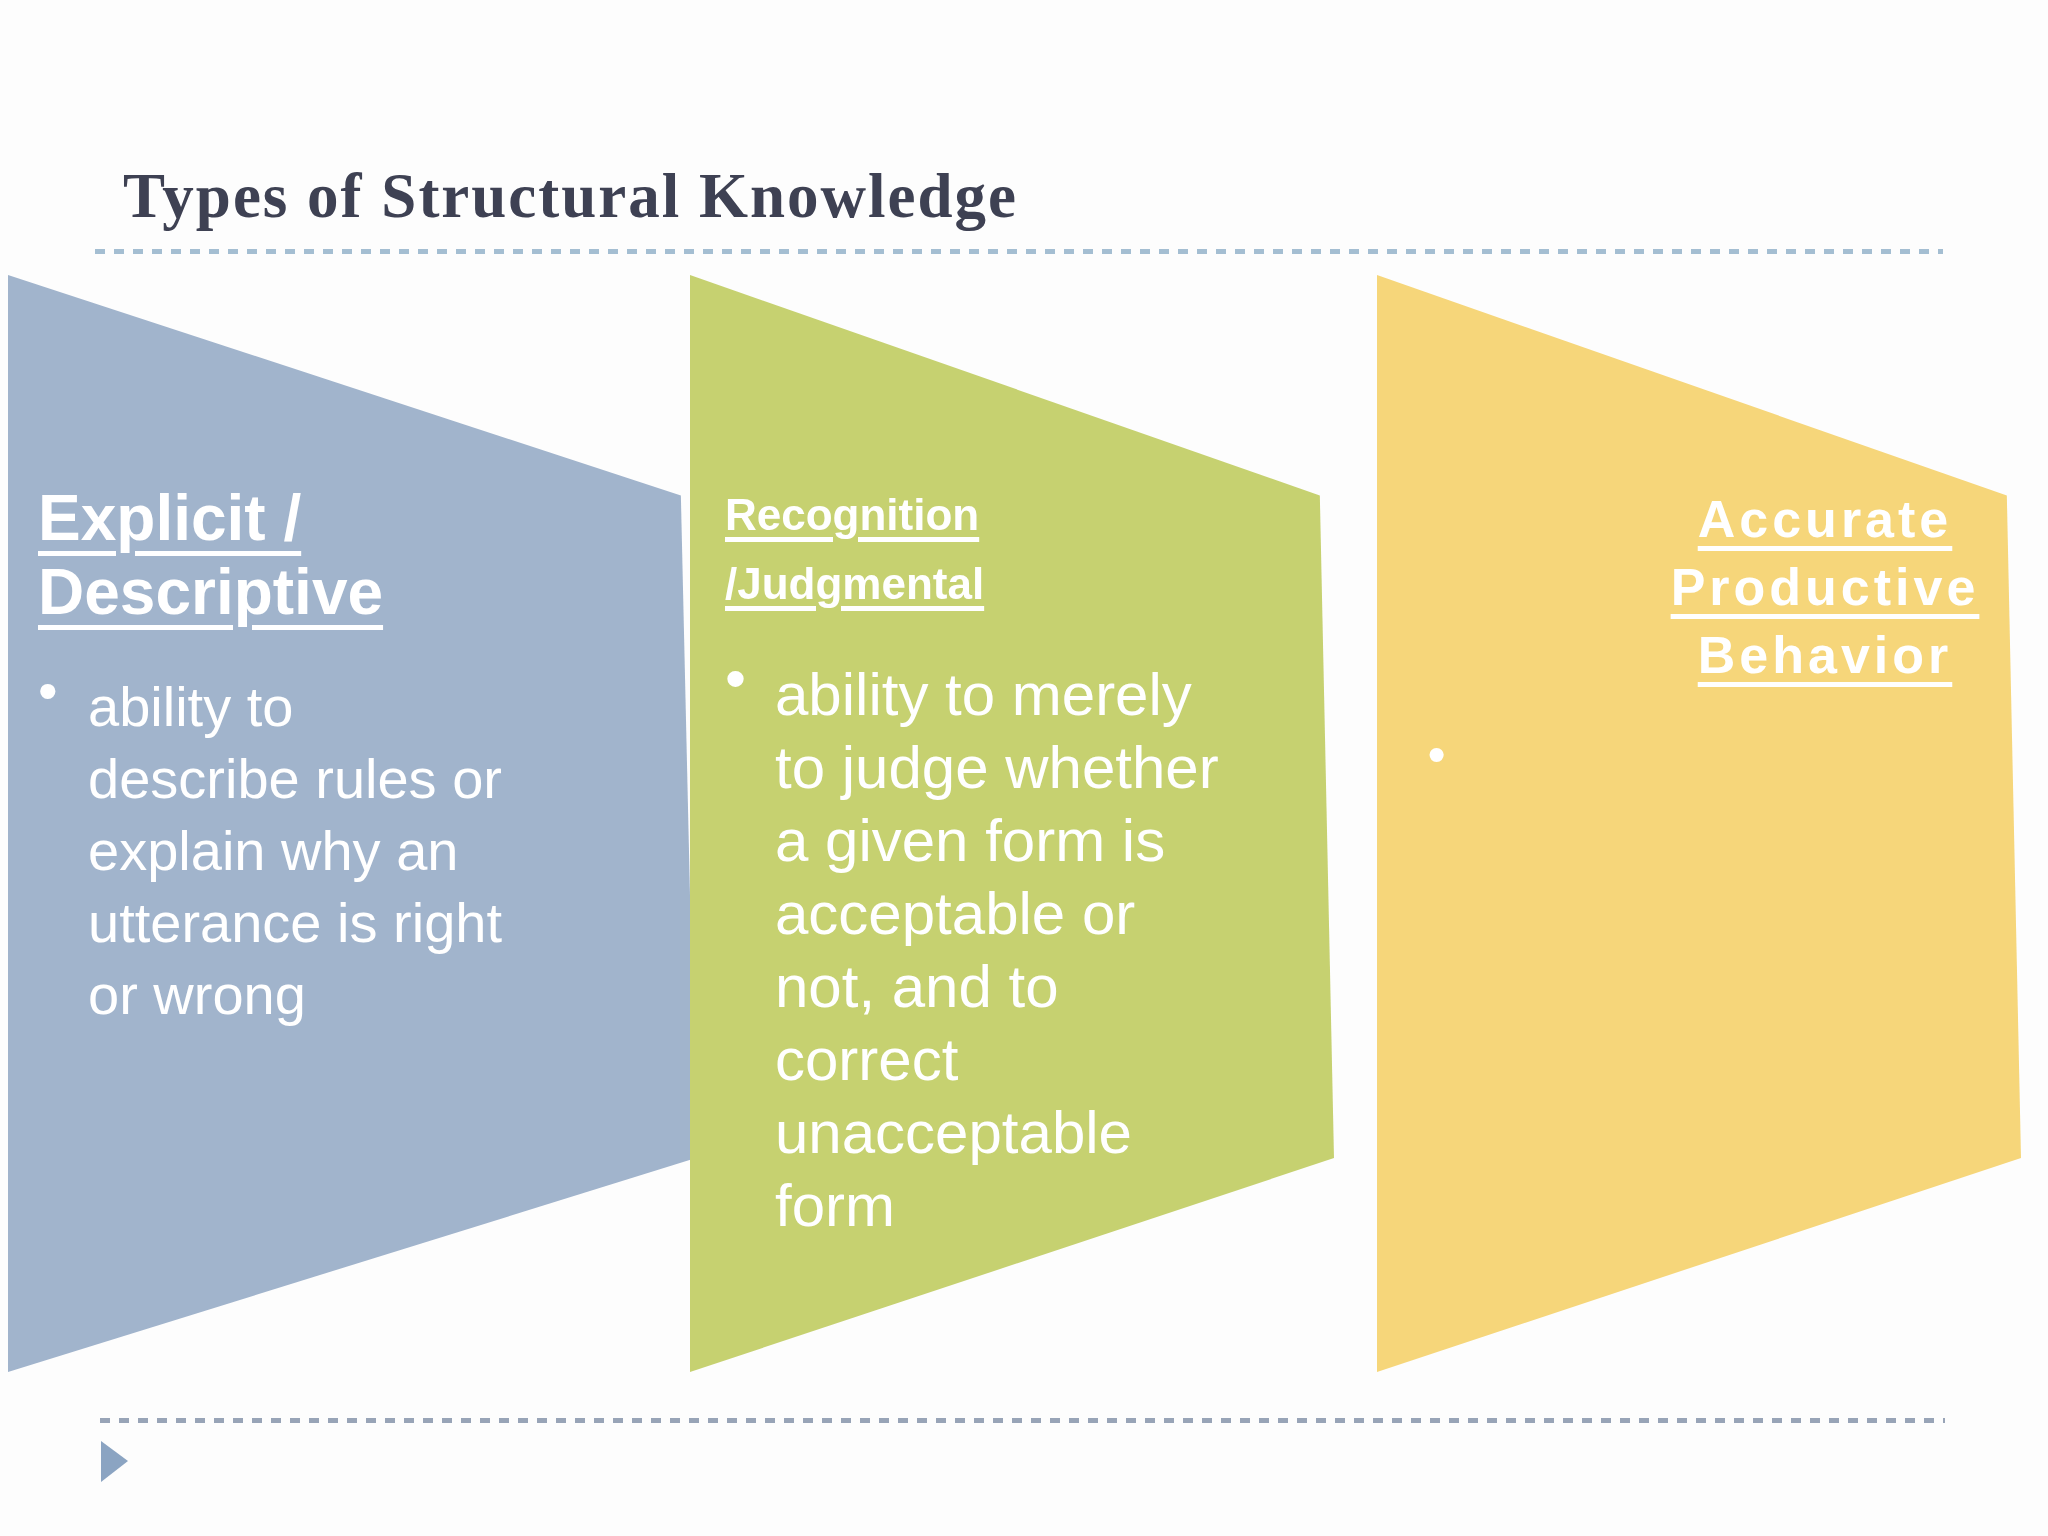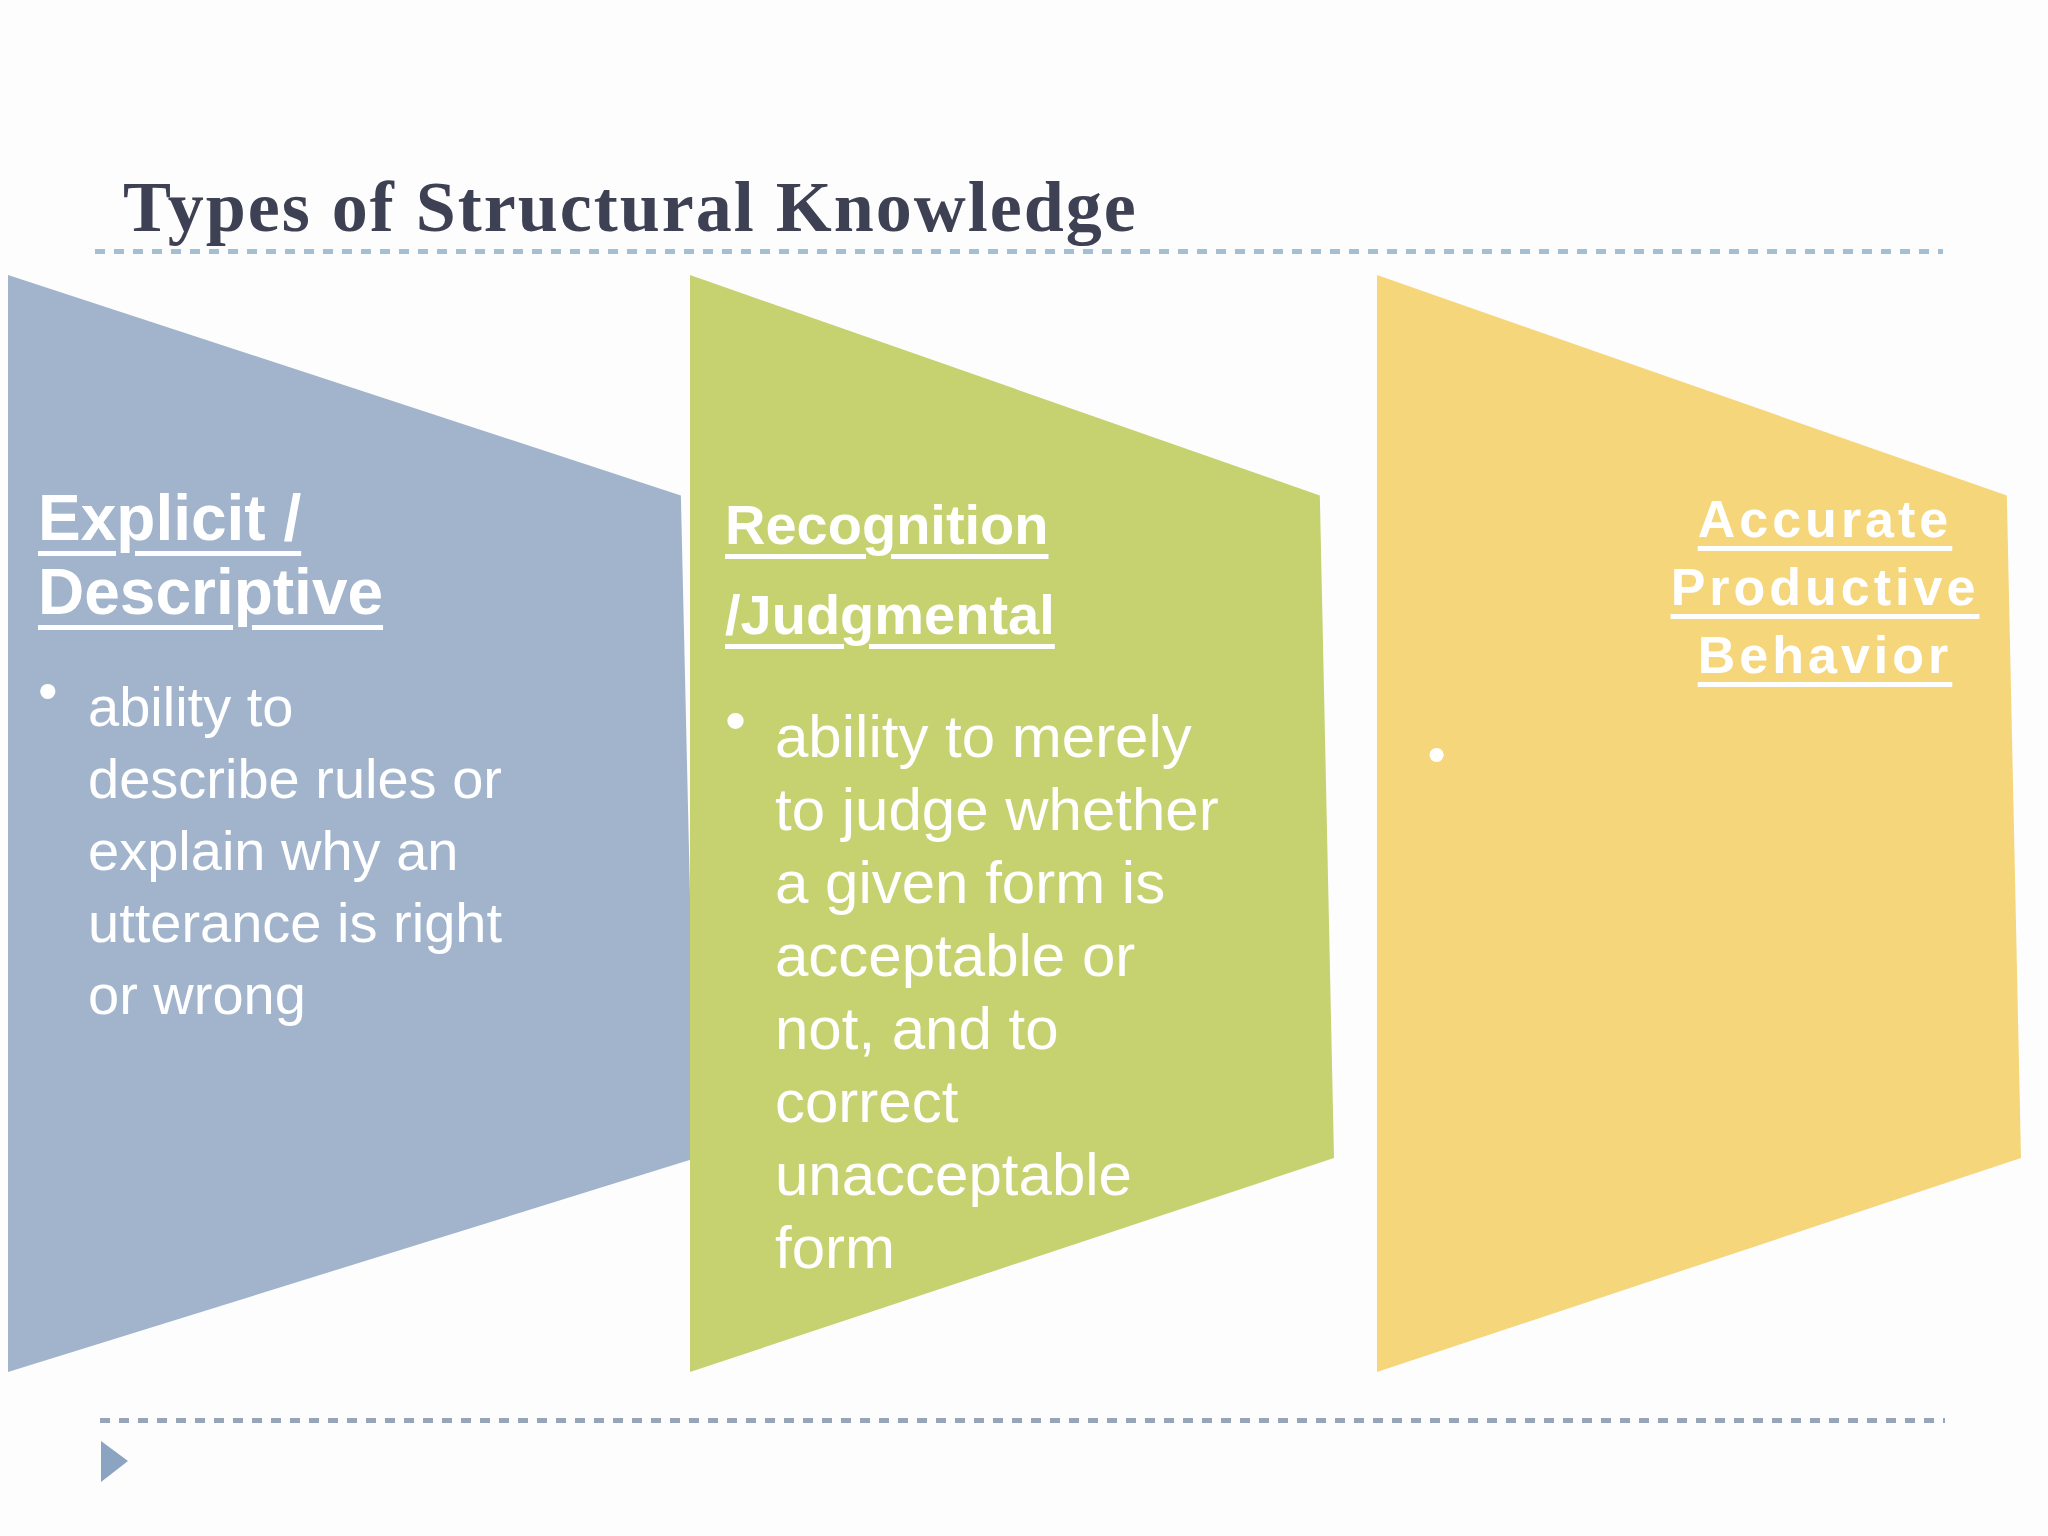--- a/index.html
+++ b/index.html
@@ -7,21 +7,21 @@
     position:relative;
     width:2048px;height:1536px;
     background:#fdfdfd;
     overflow:hidden;
     font-family:"Liberation Sans", sans-serif;
   }
   
   #title{
     position:absolute;left:123px;top:118px;
     font-family:"Liberation Serif","DejaVu Serif",serif;
-    font-size:72px;line-height:1.15;
+    font-size:63px;line-height:1.15;
     color:#3e4153;letter-spacing:2px;
     white-space:nowrap;
   }
   
   .dash-rule{
     position:absolute;height:5px;
     background:repeating-linear-gradient(90deg,var(--dc) 0 10px,transparent 10px 19px);
   }
   #rule-top{left:95px;top:249px;width:1848px;--dc:#a4bed2;}
   #rule-bottom{left:100px;top:1418px;width:1845px;--dc:#98a4b7;}
@@ -39,21 +39,21 @@
     text-underline-offset:0.17em;
   }
   .bullet-row{display:flex;align-items:flex-start;}
   .bullet-dot{flex:0 0 50px;}
   .bullet-text{white-space:pre-line;margin-top:16px;}
   
   #panel-blue  .panel-content{left:30px;top:206px;}
   #panel-blue  .panel-heading{font-size:64px;line-height:74px;}
   #panel-blue  .bullet-row{margin-top:26px;font-size:56px;line-height:72px;}
   #panel-green .panel-content{left:35px;top:205px;}
-  #panel-green .panel-heading{font-size:56px;line-height:90px;}
+  #panel-green .panel-heading{font-size:44px;line-height:69px;}
   #panel-green .bullet-row{margin-top:24px;font-size:60px;line-height:73px;}
   #panel-yellow .panel-content{left:38px;top:210px;}
   #panel-yellow .panel-heading{font-size:52px;line-height:68px;letter-spacing:4px;}
   #panel-yellow .bullet-row{margin-top:32px;font-size:52px;line-height:67px;letter-spacing:7px;}
   #panel-blue{left:8px;padding-left:44px;}
   #panel-green{left:690px;}
   #panel-yellow{left:1377px;text-align:center;}
   
   #nav-arrow{
     position:absolute;left:101px;top:1441px;

